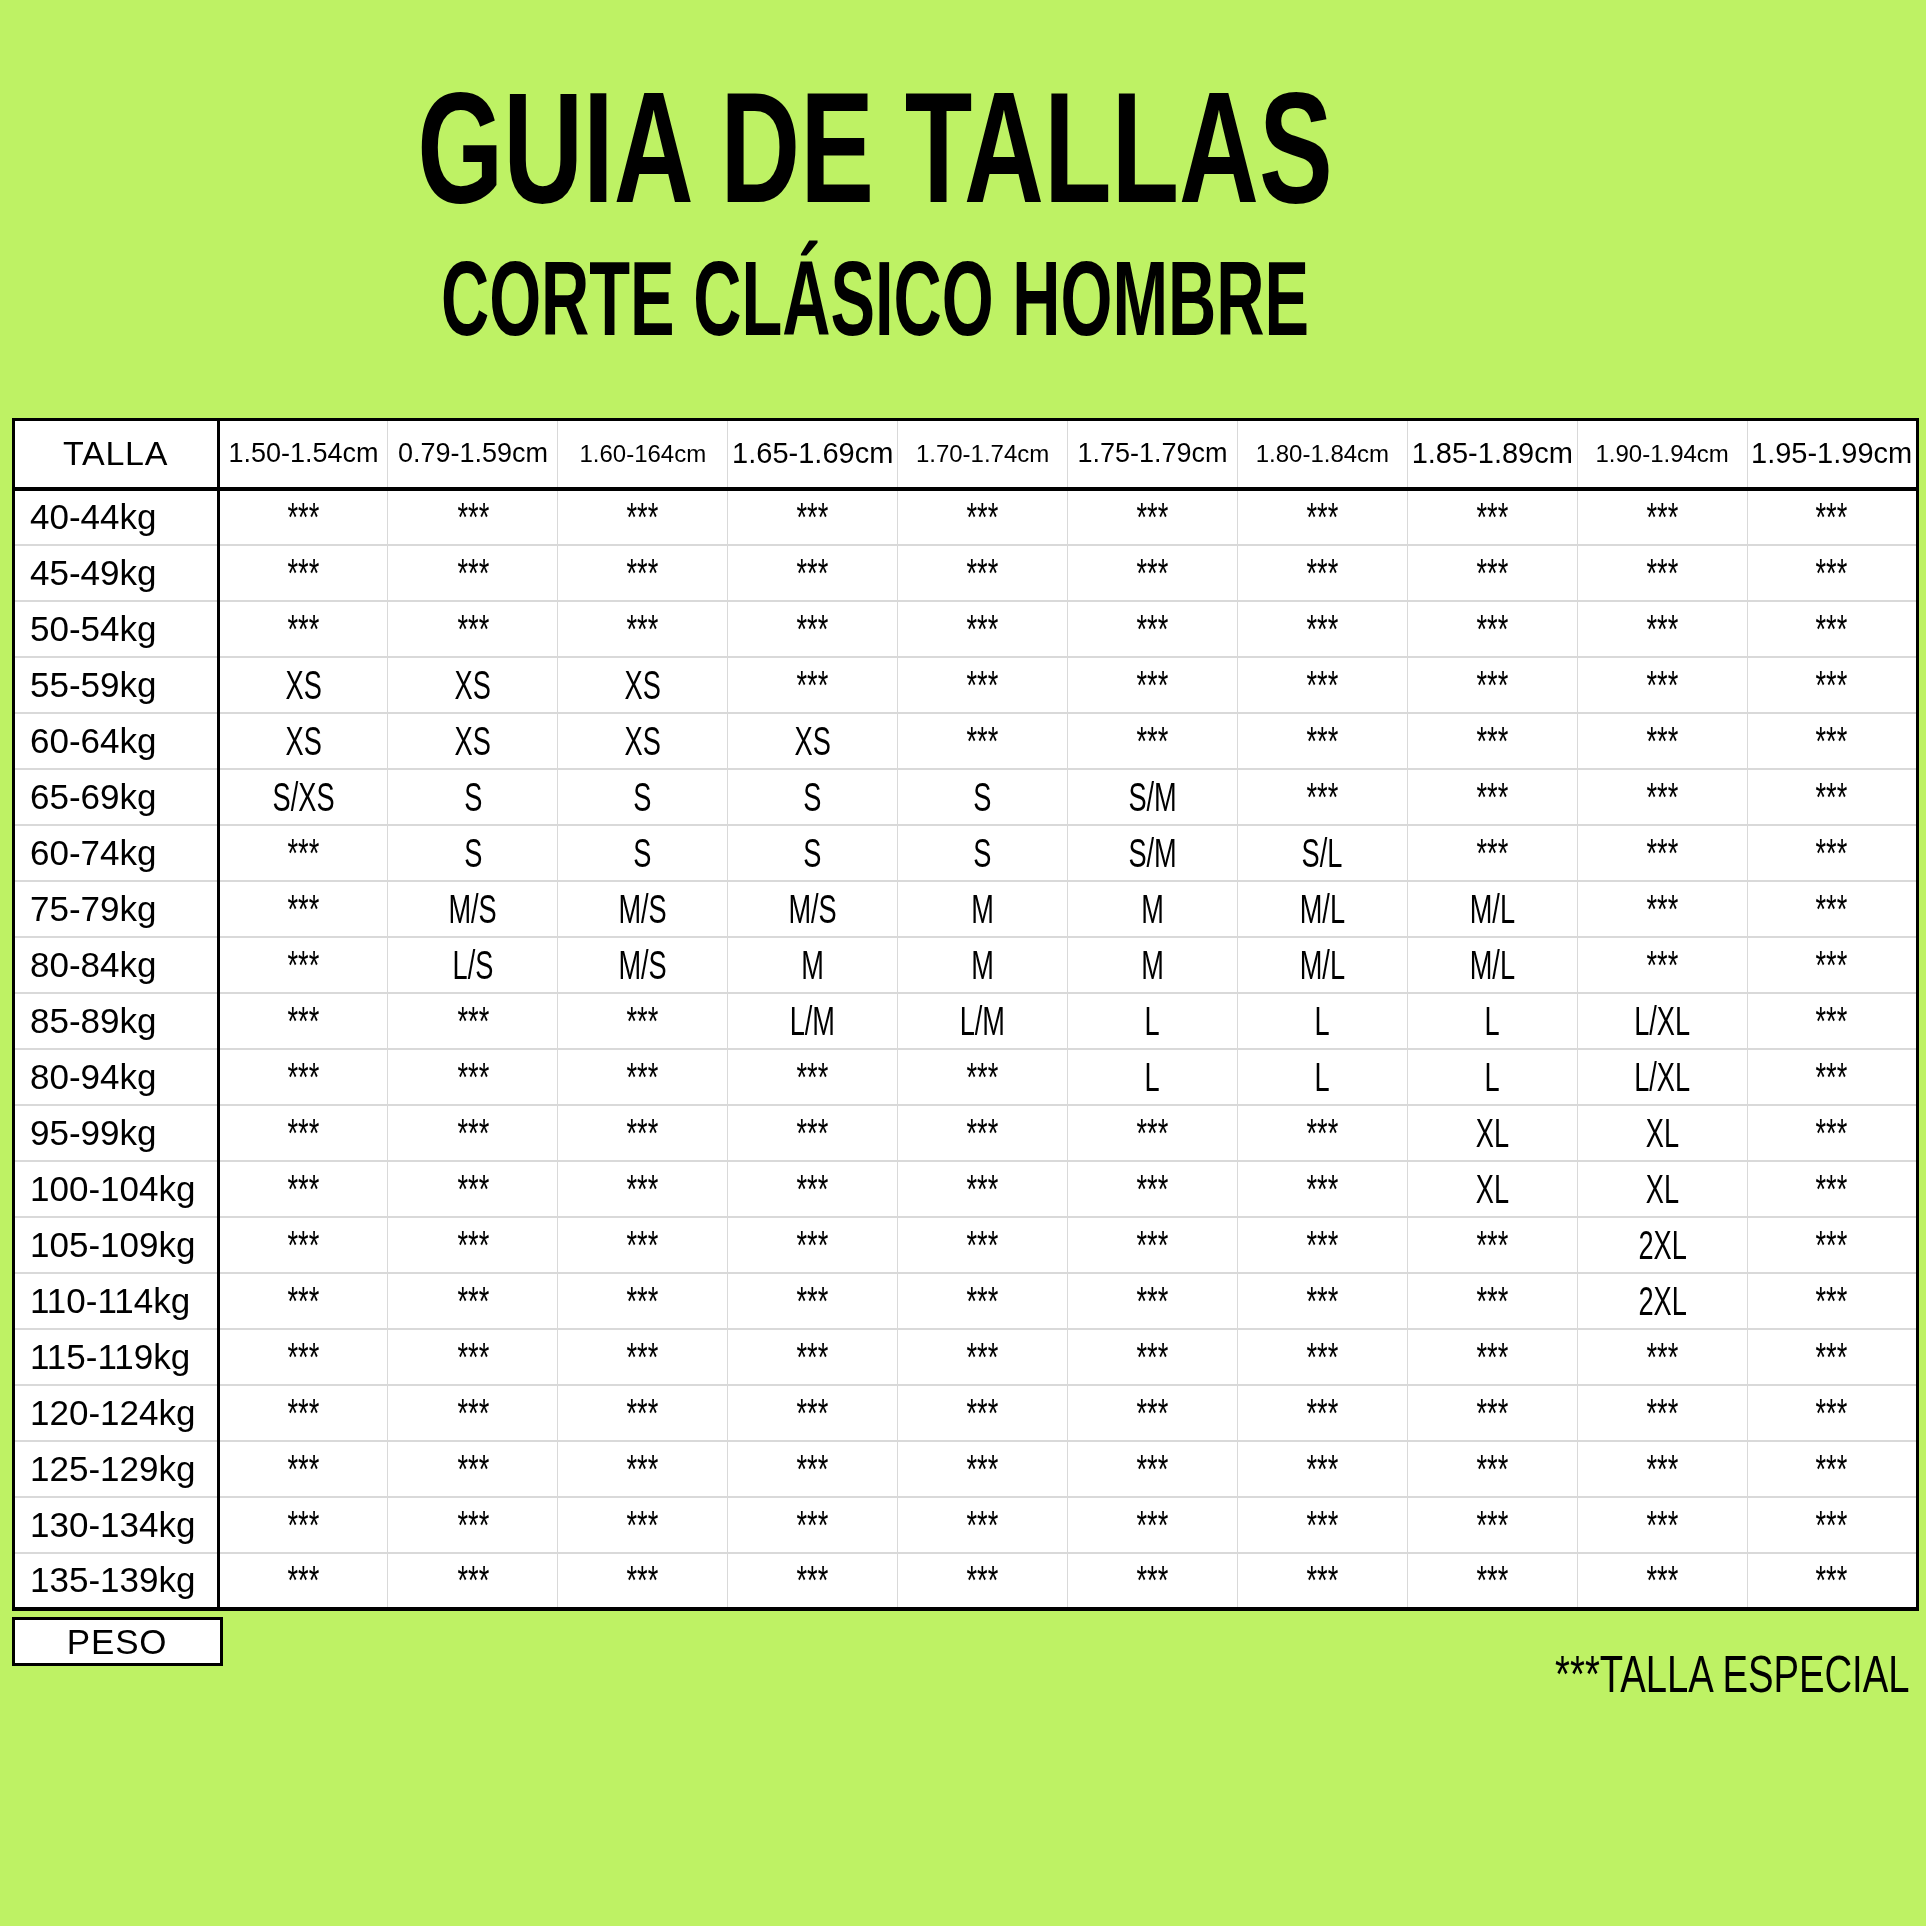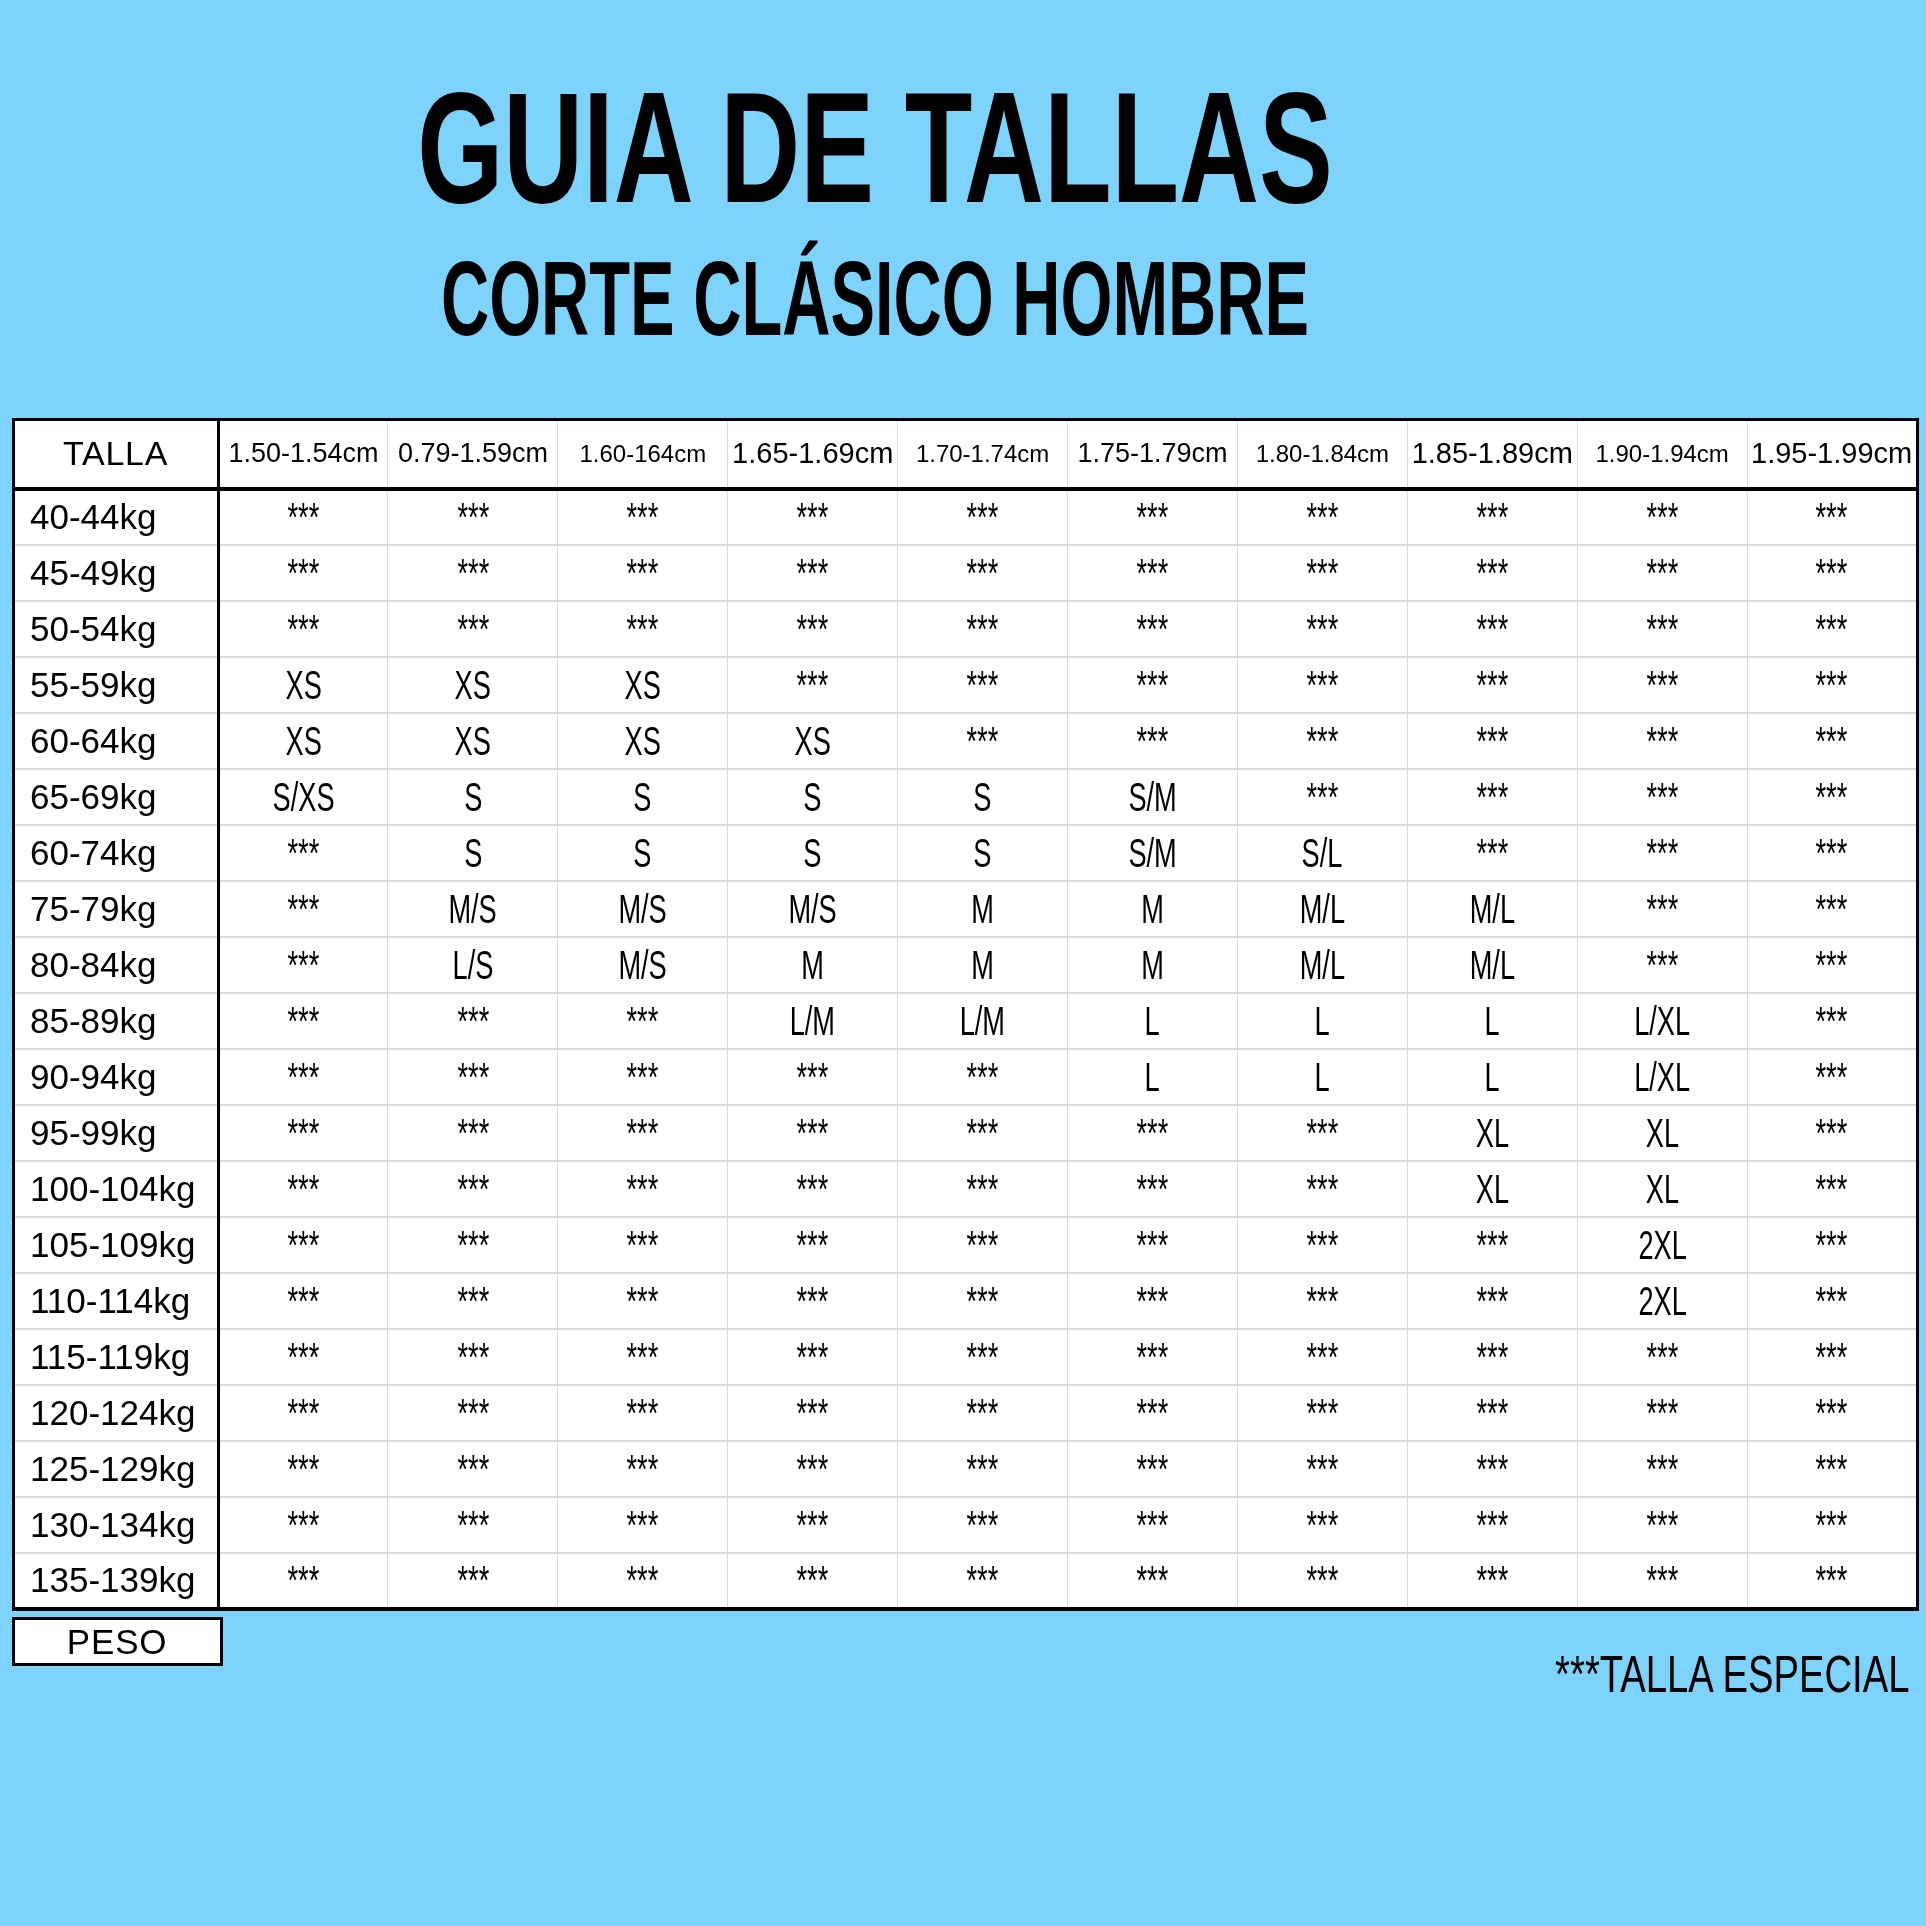--- a/index.html
+++ b/index.html
@@ -1,19 +1,19 @@
 <!DOCTYPE html>
 <html style="font-size:12.3px"><head>
 <meta charset="utf-8">
 <style>
   html,body{margin:0;padding:0;background:#ffffff;}
   .canvas{
     position:relative;
     width:1926px;height:1926px;
-    background:#7dd3fc;
+    background:#bef264;
     font-family:"Liberation Sans", sans-serif;
     color:#000000;
     overflow:hidden;
   }
   
   .title-wrap{position:absolute;left:0;top:0;width:1749px;text-align:center;}
   .page-title{
     position:absolute;left:0;top:68px;width:100%;
     margin:0;font-size:158px;font-weight:700;line-height:1;
     white-space:nowrap;text-align:center;
@@ -226,21 +226,21 @@
           <td><span class="cv">***</span></td>
           <td><span class="cv">L/M</span></td>
           <td><span class="cv">L/M</span></td>
           <td><span class="cv">L</span></td>
           <td><span class="cv">L</span></td>
           <td><span class="cv">L</span></td>
           <td><span class="cv">L/XL</span></td>
           <td><span class="cv">***</span></td>
         </tr>
         <tr>
-          <th class="wlabel">90-94kg</th>
+          <th class="wlabel">80-94kg</th>
           <td><span class="cv">***</span></td>
           <td><span class="cv">***</span></td>
           <td><span class="cv">***</span></td>
           <td><span class="cv">***</span></td>
           <td><span class="cv">***</span></td>
           <td><span class="cv">L</span></td>
           <td><span class="cv">L</span></td>
           <td><span class="cv">L</span></td>
           <td><span class="cv">L/XL</span></td>
           <td><span class="cv">***</span></td>

